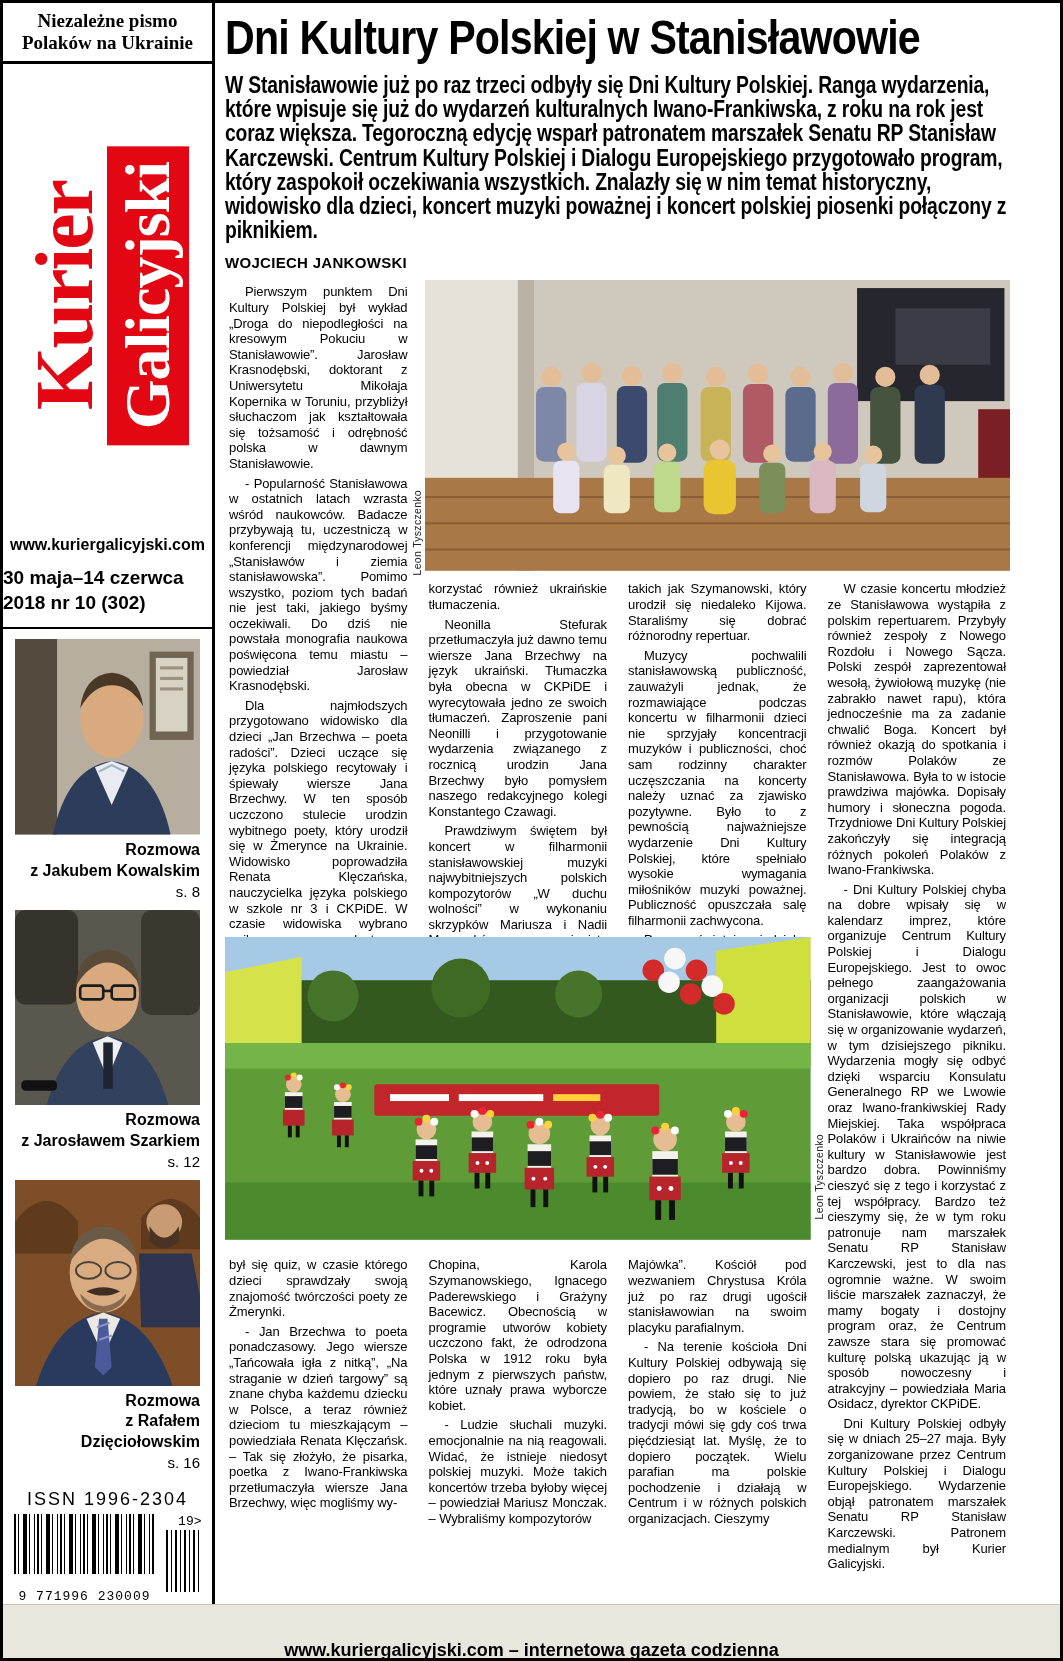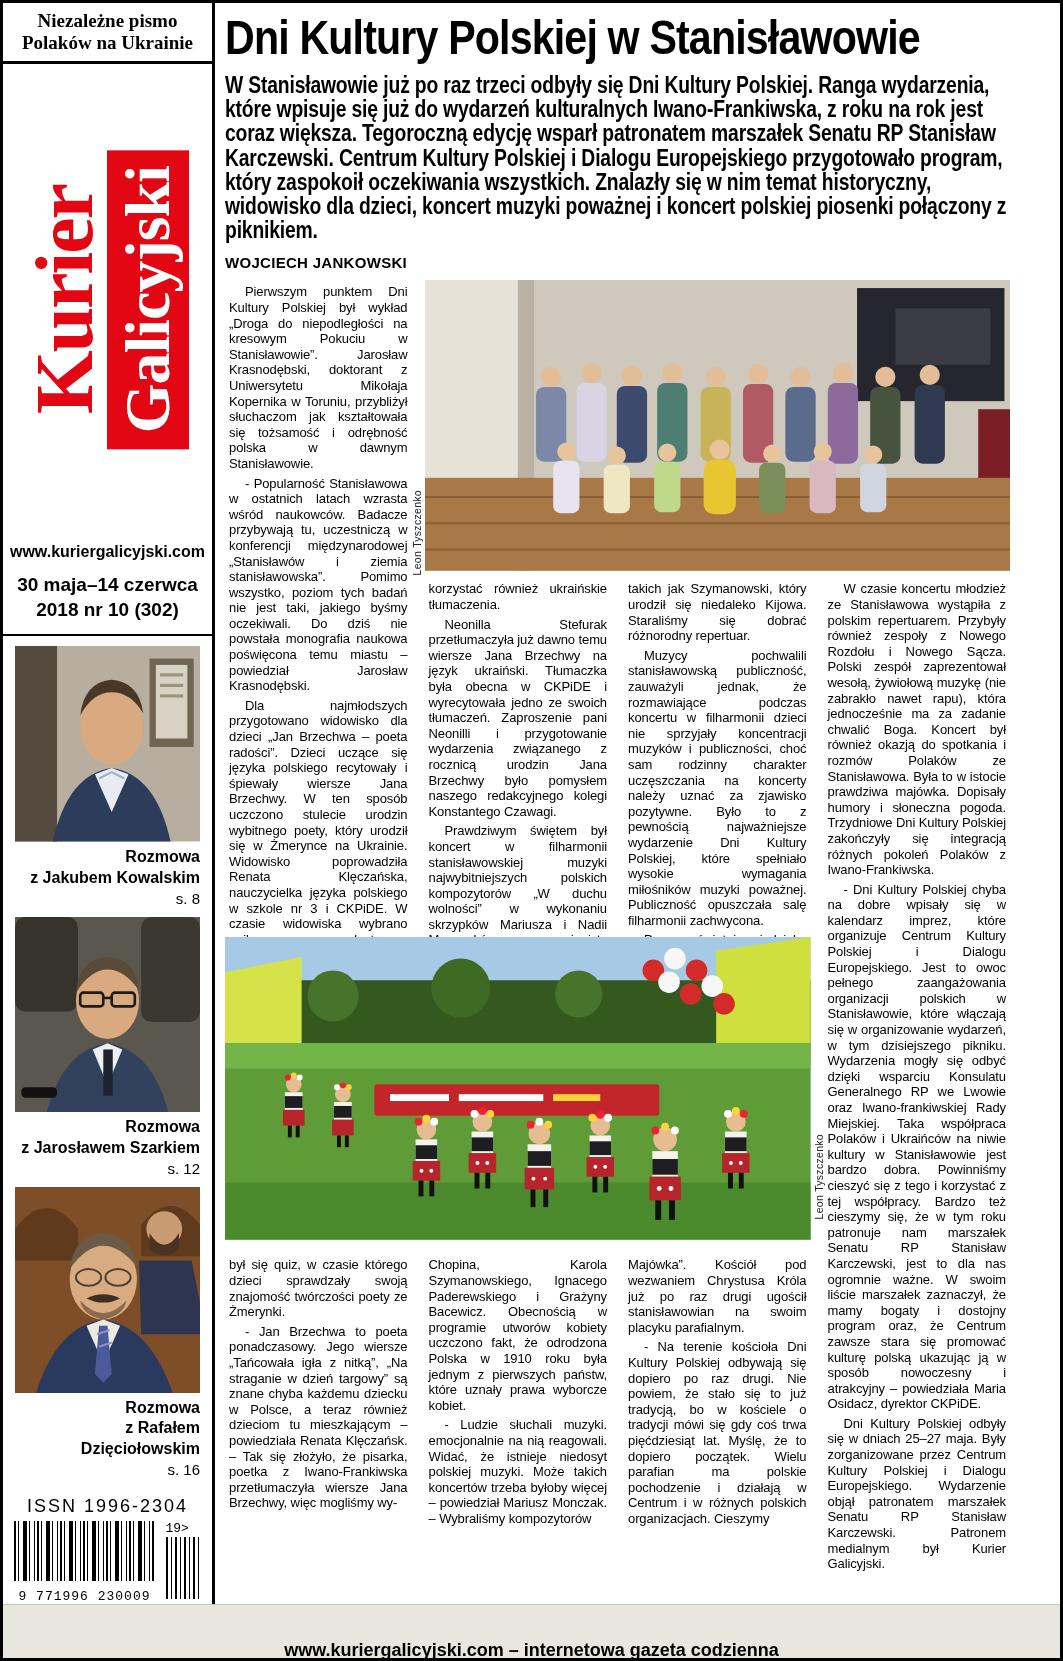--- a/index.html
+++ b/index.html
@@ -23,36 +23,36 @@
     writing-mode:vertical-rl; transform:rotate(180deg);
     font-family:"Liberation Serif", serif; font-weight:bold; font-size:82px; line-height:0.95;
     color:#e30613; letter-spacing:-2px;
   }
   .logo-galicyjski {
     writing-mode:vertical-rl; transform:rotate(180deg);
     font-family:"Liberation Serif", serif; font-weight:bold; font-size:64px; line-height:1;
     color:#fff; background:#e30613; padding:16px 9px; letter-spacing:-1px; margin-left:4px;
   }
   .website { font-weight:bold; font-size:16px; text-align:center; margin-top:12px; }
-  .issue { font-weight:bold; font-size:19px; line-height:1.3; text-align:center; margin-top:12px; }
+  .issue { font-weight:bold; font-size:19px; line-height:1.3; margin-top:12px; }
   .side-rule { border:none; border-top:2px solid #000; margin:12px 0 10px; }
   .teaser { padding:0 12px; margin-bottom:10px;text-align:right; }
   .teaser svg { width:100%; display:block; }
   .t-title, .t-sub { font-weight:bold; font-size:16px; line-height:1.3; }
   .t-cap { margin-top:5px; }
   .t-page { font-size:15px; margin-top:1px; }
   .issn { font-size:18px; letter-spacing:2px; text-align:center; margin-top:8px; }
   .barcode-row { display:flex; justify-content:center; align-items:flex-start; gap:10px; margin-top:4px; }
   .bc-main { width:142px; }
   .bc-bars {
     height:60px;
     background:repeating-linear-gradient(90deg,#000 0 2px,#fff 2px 4px,#000 4px 5px,#fff 5px 9px,#000 9px 13px,#fff 13px 15px,#000 15px 16px,#fff 16px 20px,#000 20px 21px,#fff 21px 23px);
   }
-  .bc-digits { font-family:"Liberation Mono", monospace; font-size:13px; letter-spacing:1px; text-align:center; margin-top:8px; }
-  .bc-addon { width:36px; text-align:left; }
+  .bc-digits { font-family:"Liberation Mono", monospace; font-size:13px; letter-spacing:1px; text-align:center; margin-top:15px; }
+  .bc-addon { width:36px; text-align:right; }
   .bc-addon-label { font-family:"Liberation Mono", monospace; font-size:13px; }
   .bc-addon-bars {
     height:62px; margin-top:1px;
     background:repeating-linear-gradient(90deg,#000 0 2px,#fff 2px 5px,#000 5px 6px,#fff 6px 9px);
   }
 
   
   .main { flex:1; padding:4px 50px 12px 10px; min-width:0; }
   .headline {
     margin:2px 0 8px; font-weight:bold; font-size:49px; letter-spacing:-1px;
@@ -417,21 +417,21 @@
           </svg>
           <figcaption class="credit credit-right">Leon Tyszczenko</figcaption>
         </figure>
 
         <div class="col c1b">
           <p class="cont">był się quiz, w czasie którego dzieci sprawdzały swoją znajomość twórczości poety ze Żmerynki.</p>
           <p>- Jan Brzechwa to poeta ponadczasowy. Jego wiersze „Tańcowała igła z nitką”, „Na straganie w dzień targowy” są znane chyba każdemu dziecku w Polsce, a teraz również dzieciom tu mieszkającym – powiedziała Renata Klęczańsk. – Tak się złożyło, że pisarka, poetka z Iwano-Frankiwska przetłumaczyła wiersze Jana Brzechwy, więc mogliśmy wy-</p>
         </div>
 
         <div class="col c2b">
-          <p class="cont">Chopina, Karola Szymanowskiego, Ignacego Paderewskiego i Grażyny Bacewicz. Obecnością w programie utworów kobiety uczczono fakt, że odrodzona Polska w 1910 roku była jednym z pierwszych państw, które uznały prawa wyborcze kobiet.</p>
+          <p class="cont">Chopina, Karola Szymanowskiego, Ignacego Paderewskiego i Grażyny Bacewicz. Obecnością w programie utworów kobiety uczczono fakt, że odrodzona Polska w 1912 roku była jednym z pierwszych państw, które uznały prawa wyborcze kobiet.</p>
           <p>- Ludzie słuchali muzyki. emocjonalnie na nią reagowali. Widać, że istnieje niedosyt polskiej muzyki. Może takich koncertów trzeba byłoby więcej – powiedział Mariusz Monczak. – Wybraliśmy kompozytorów</p>
         </div>
 
         <div class="col c3b">
           <p class="cont">Majówka”. Kościół pod wezwaniem Chrystusa Króla już po raz drugi ugościł stanisławowian na swoim placyku parafialnym.</p>
           <p>- Na terenie kościoła Dni Kultury Polskiej odbywają się dopiero po raz drugi. Nie powiem, że stało się to już tradycją, bo w kościele o tradycji mówi się gdy coś trwa pięćdziesiąt lat. Myślę, że to dopiero początek. Wielu parafian ma polskie pochodzenie i działają w Centrum i w różnych polskich organizacjach. Cieszymy</p>
         </div>
 
       </div>
     </main>

